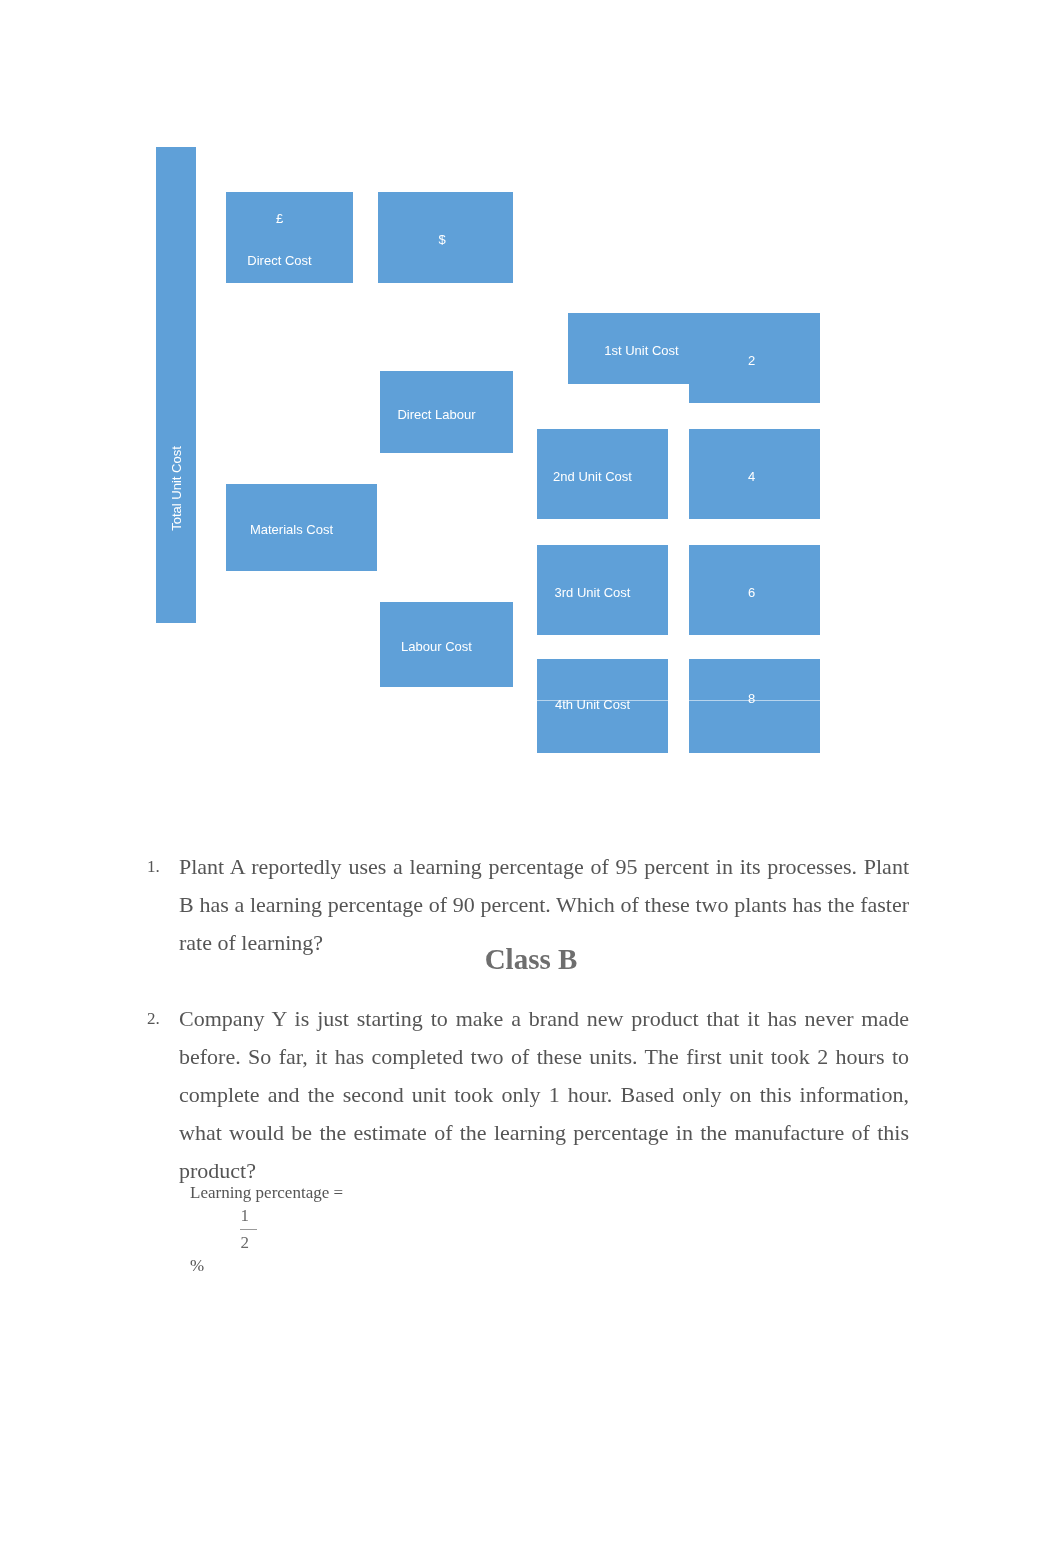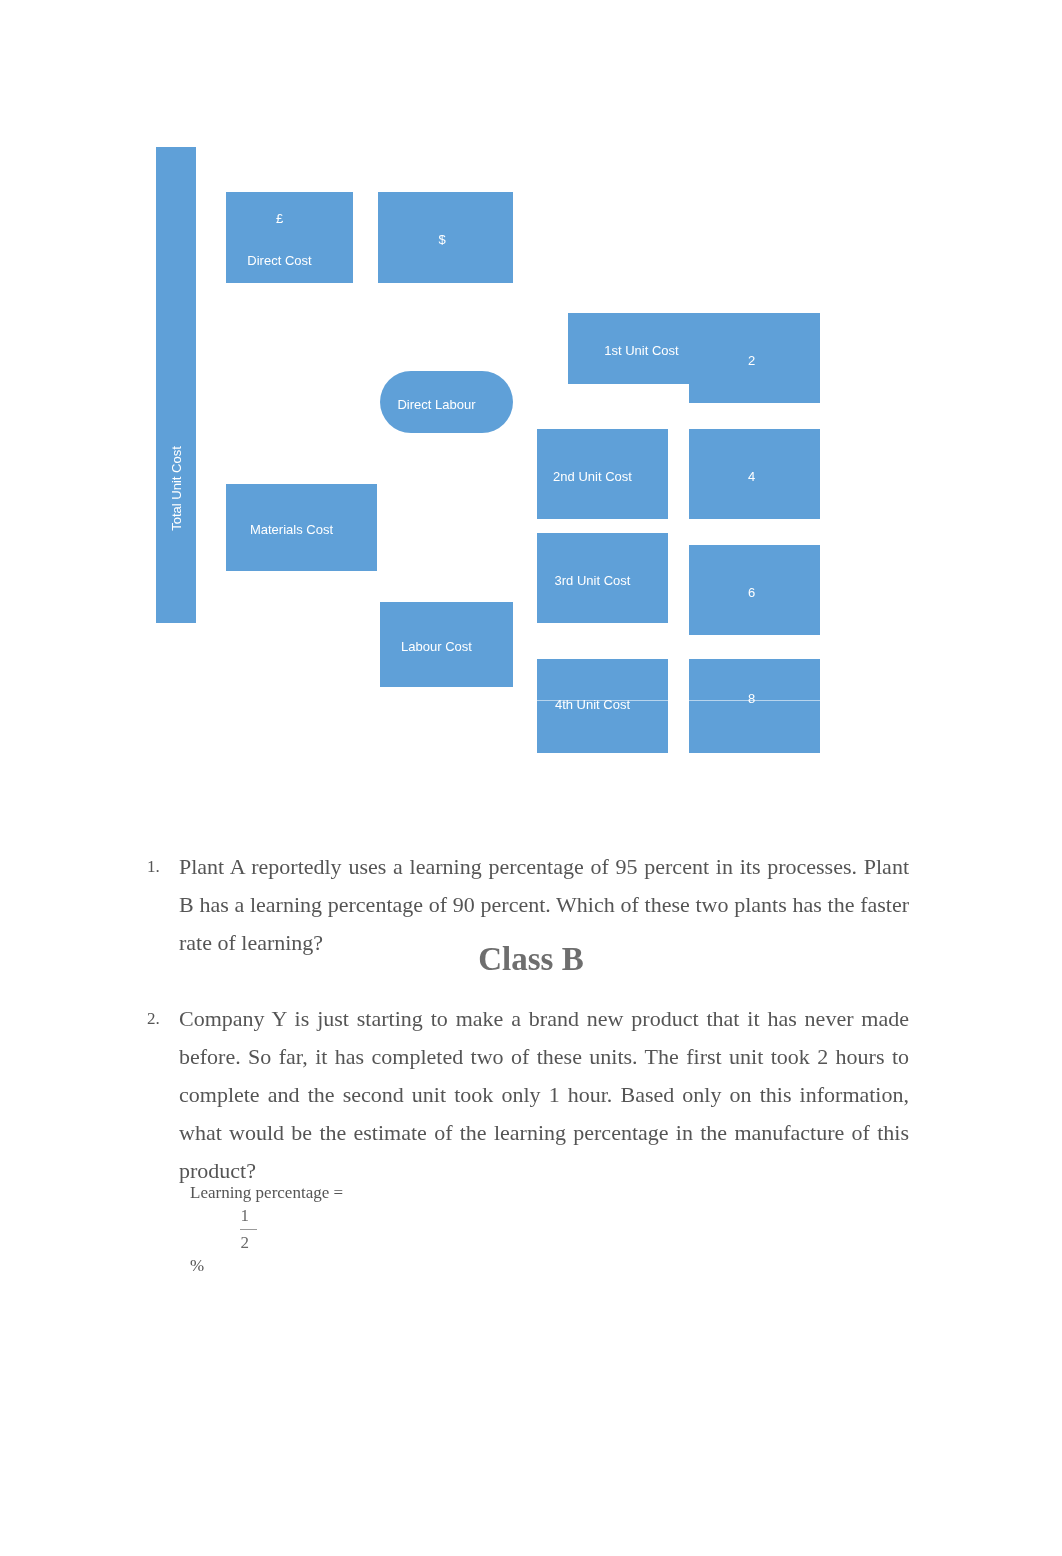--- a/index.html
+++ b/index.html
@@ -20,43 +20,43 @@
   .spine{position:absolute;left:156px;top:147px;width:40px;height:476px;background:#5FA0D8;}
   .spine .vtext{position:absolute;left:0;top:0;width:100%;height:100%;
         display:flex;align-items:center;justify-content:center;
         padding-top:206px;box-sizing:border-box;}
   .spine .vtext span{color:#ffffff;font-family:"Liberation Sans",sans-serif;
         font-size:13px;white-space:nowrap;transform:rotate(-90deg);}
 
   
   .n-direct-materials{left:226px;top:192px;width:127px;height:91px;}
   .n-dm-value        {left:378px;top:192px;width:135px;height:91px;padding-right:7px;}
-  .n-direct-labour   {left:380px;top:371px;width:133px;height:62px;border-radius:31px;}
+  .n-direct-labour   {left:380px;top:371px;width:133px;height:82px;}
   .n-unit-cost       {left:226px;top:484px;width:151px;height:87px;}
   .n-overhead        {left:380px;top:602px;width:133px;height:85px;}
   .n-row1-hours      {left:568px;top:313px;width:131px;height:71px;padding-left:36px;}
   .n-row1-value      {left:689px;top:313px;width:131px;height:90px;padding-right:6px;}
   .n-row2-hours      {left:537px;top:429px;width:131px;height:90px;}
   .n-row2-value      {left:689px;top:429px;width:131px;height:90px;padding-right:6px;}
-  .n-row3-hours      {left:537px;top:533px;width:131px;height:90px;}
+  .n-row3-hours      {left:537px;top:545px;width:131px;height:90px;}
   .n-row3-value      {left:689px;top:545px;width:131px;height:90px;padding-right:6px;}
   .n-row4-hours      {left:537px;top:659px;width:131px;height:94px;padding:12px 20px 14px 0;}
   .n-row4-value      {left:689px;top:659px;width:131px;height:94px;padding:0 6px 14px 0;}
 
   
   .seam{position:absolute;left:0;top:700px;width:1062px;height:1px;
         background:rgba(255,255,255,0.55);}
 
   
   .qitem{position:absolute;display:flex;}
   .qnum{width:32px;flex:0 0 32px;color:#555555;font-size:17px;line-height:38px;}
   .qtext{color:#555555;font-size:22px;line-height:38px;text-align:justify;}
 
   .classhead{position:absolute;left:0;top:942px;width:100%;text-align:center;
-        font-weight:bold;font-size:33px;color:#6e6e6e;line-height:34px;}
+        font-weight:bold;font-size:29px;color:#6e6e6e;line-height:34px;}
 
   .formula{position:absolute;left:190px;top:1183px;display:flex;align-items:flex-start;
         font-size:17px;color:#555555;flex-direction:column;}
   .frac{display:inline-flex;flex-direction:column;align-items:center;
         margin:0 22px 0 50px;vertical-align:middle;}
   .frac .num,.frac .den{min-width:16px;height:26px;line-height:26px;
         font-size:17px;color:#6a6a6a;}
   .frac .bar{width:17px;height:1px;background:#9a9a9a;}
 </style>
 </head>

